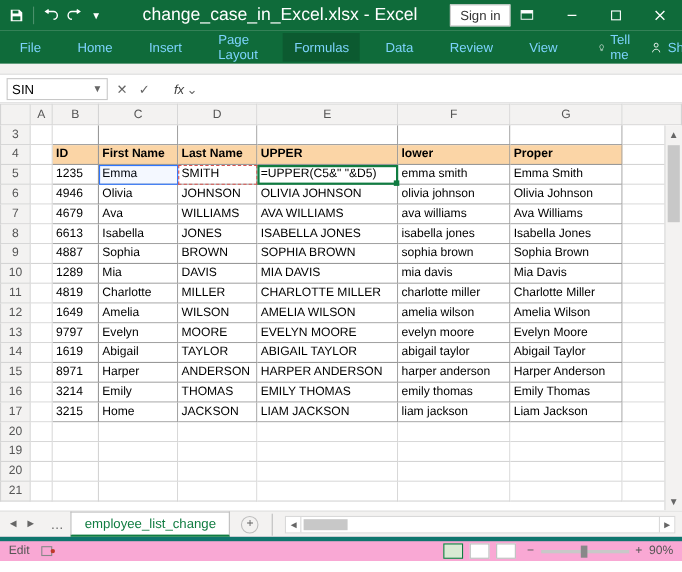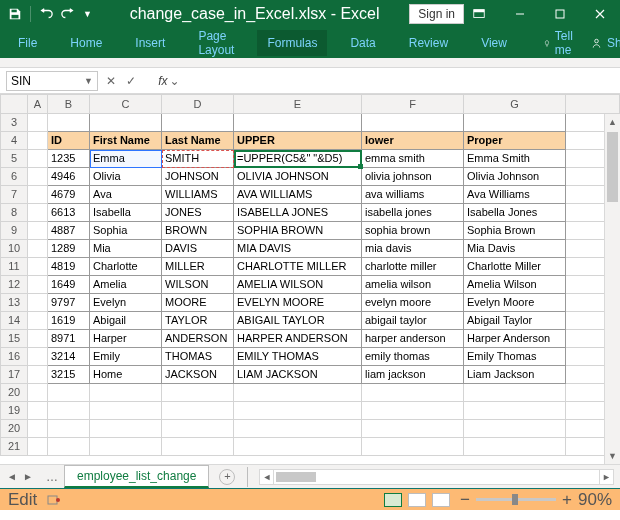--- a/index.html
+++ b/index.html
@@ -66,21 +66,21 @@
   .sheet-tabs .dots { padding: 0 6px; color: #666; }
   .sheet-tabs .tab { background: #fff; border: 1px solid #bdbdbd; border-bottom: 2px solid #107c41; padding: 3px 12px; font-size: 12px; color: #107c41; }
   .sheet-tabs .add { margin-left: 10px; width: 16px; height: 16px; border: 1px solid #bdbdbd; border-radius: 50%; text-align: center; line-height: 13px; font-size: 11px; color: #666; }
   .sheet-tabs .hdiv { width: 6px; height: 20px; border-left: 1px solid #bdbdbd; margin-left: 12px; }
   .sheet-tabs .hscroll { flex: 1; height: 16px; margin: 0 6px; background: #fff; border: 1px solid #d9d9d9; position: relative; }
   .sheet-tabs .hscroll .lbtn, .sheet-tabs .hscroll .rbtn { position: absolute; width: 14px; top: 0; bottom: 0; text-align: center; font-size: 9px; color: #666; line-height: 14px; }
   .sheet-tabs .hscroll .lbtn { left: 0; border-right: 1px solid #d9d9d9; }
   .sheet-tabs .hscroll .rbtn { right: 0; border-left: 1px solid #d9d9d9; }
   .sheet-tabs .hscroll .hthumb { position: absolute; left: 16px; width: 40px; top: 2px; bottom: 2px; background: #c8c8c8; }
 
-  .statusbar { height: 22px; background: #fdba74; border-top: 1px solid #0f766e; display: flex; align-items: center; padding: 0 8px; font-size: 17px; color: #555; }
+  .statusbar { height: 22px; background: #f9a8d4; border-top: 4px solid #0f766e; display: flex; align-items: center; padding: 0 8px; font-size: 11px; color: #555; }
   .statusbar .spacer { flex: 1; }
   .statusbar .views { display: flex; gap: 6px; margin-right: 10px; }
   .statusbar .views .v { width: 18px; height: 14px; border: 1px solid #bdbdbd; background: #fff; }
   .statusbar .views .v.active { background: #d9ead3; border-color: #107c41; }
   .statusbar .zoom { display: flex; align-items: center; gap: 6px; }
   .statusbar .slider { width: 80px; height: 3px; background: #c8c8c8; position: relative; }
   .statusbar .slider .knob { position: absolute; left: 36px; top: -4px; width: 6px; height: 11px; background: #888; }
   svg { display: block; }
 </style>
 </head>

